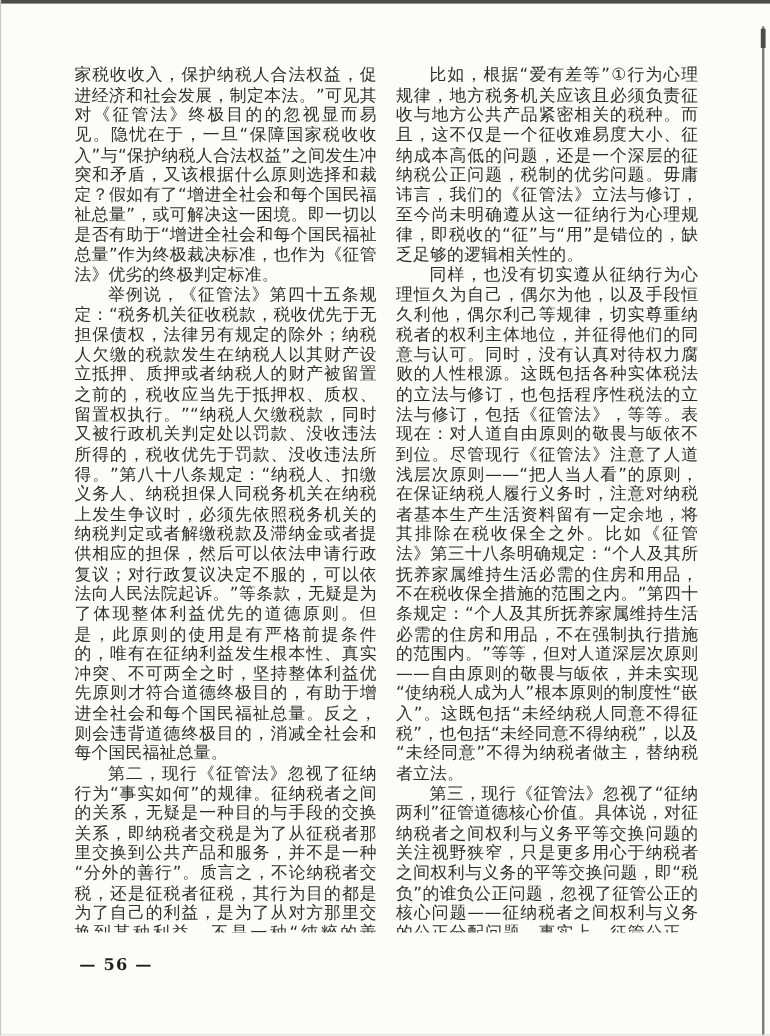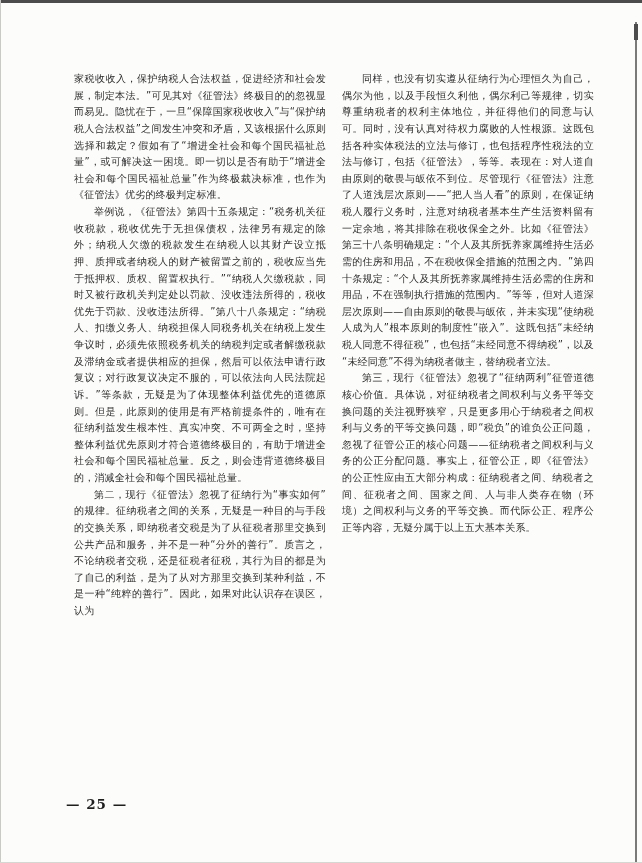--- a/index.html
+++ b/index.html
@@ -42,30 +42,29 @@
     background: #4c4c4c;
   }
   .scan-bottom-edge {
     position: absolute;
     left: 0; bottom: 0;
     width: 100%; height: 1px;
     background: #d6d6d3;
   }
   .column {
     position: absolute;
-    top: 71px;
+    top: 55px;
     width: 252px;
     height: 722px;
     overflow: hidden;
-    font-size: 10px;
+    font-size: 14px;
     line-height: 16.62px;
     text-align: justify;
     text-justify: inter-character;
     letter-spacing: 0.2px;
-    margin-left: 12px;
   }
   .column-left  { left: 62px;  }
   .column-right { left: 330px; }
   .column p {
     margin: 0;
     padding: 0;
   }
   .column p.indent {
     text-indent: 2em;
   }
@@ -91,20 +90,21 @@
   <div class="scan-right-notch"></div>
   <div class="scan-bottom-edge"></div>
 
   <div class="column column-left">
     <p>家税收收入，保护纳税人合法权益，促进经济和社会发展，制定本法。”可见其对《征管法》终极目的的忽视显而易见。隐忧在于，一旦“保障国家税收收入”与“保护纳税人合法权益”之间发生冲突和矛盾，又该根据什么原则选择和裁定？假如有了“增进全社会和每个国民福祉总量”，或可解决这一困境。即一切以是否有助于“增进全社会和每个国民福祉总量”作为终极裁决标准，也作为《征管法》优劣的终极判定标准。</p>
     <p class="indent">举例说，《征管法》第四十五条规定：“税务机关征收税款，税收优先于无担保债权，法律另有规定的除外；纳税人欠缴的税款发生在纳税人以其财产设立抵押、质押或者纳税人的财产被留置之前的，税收应当先于抵押权、质权、留置权执行。”“纳税人欠缴税款，同时又被行政机关判定处以罚款、没收违法所得的，税收优先于罚款、没收违法所得。”第八十八条规定：“纳税人、扣缴义务人、纳税担保人同税务机关在纳税上发生争议时，必须先依照税务机关的纳税判定或者解缴税款及滞纳金或者提供相应的担保，然后可以依法申请行政复议；对行政复议决定不服的，可以依法向人民法院起诉。”等条款，无疑是为了体现整体利益优先的道德原则。但是，此原则的使用是有严格前提条件的，唯有在征纳利益发生根本性、真实冲突、不可两全之时，坚持整体利益优先原则才符合道德终极目的，有助于增进全社会和每个国民福祉总量。反之，则会违背道德终极目的，消减全社会和每个国民福祉总量。</p>
     <p class="indent">第二，现行《征管法》忽视了征纳行为“事实如何”的规律。征纳税者之间的关系，无疑是一种目的与手段的交换关系，即纳税者交税是为了从征税者那里交换到公共产品和服务，并不是一种“分外的善行”。质言之，不论纳税者交税，还是征税者征税，其行为目的都是为了自己的利益，是为了从对方那里交换到某种利益，不是一种“纯粹的善行”。因此，如果对此认识存在误区，认为</p>
   </div>
 
   <div class="column column-right">
+    <p class="indent">比如，根据“爱有差等”①行为心理规律，地方税务机关应该且必须负责征收与地方公共产品紧密相关的税种。而且，这不仅是一个征收难易度大小、征纳成本高低的问题，还是一个深层的征纳税公正问题，税制的优劣问题。毋庸讳言，我们的《征管法》立法与修订，至今尚未明确遵从这一征纳行为心理规律，即税收的“征”与“用”是错位的，缺乏足够的逻辑相关性的。</p>
     <p class="indent">同样，也没有切实遵从征纳行为心理恒久为自己，偶尔为他，以及手段恒久利他，偶尔利己等规律，切实尊重纳税者的权利主体地位，并征得他们的同意与认可。同时，没有认真对待权力腐败的人性根源。这既包括各种实体税法的立法与修订，也包括程序性税法的立法与修订，包括《征管法》，等等。表现在：对人道自由原则的敬畏与皈依不到位。尽管现行《征管法》注意了人道浅层次原则——“把人当人看”的原则，在保证纳税人履行义务时，注意对纳税者基本生产生活资料留有一定余地，将其排除在税收保全之外。比如《征管法》第三十八条明确规定：“个人及其所抚养家属维持生活必需的住房和用品，不在税收保全措施的范围之内。”第四十条规定：“个人及其所抚养家属维持生活必需的住房和用品，不在强制执行措施的范围内。”等等，但对人道深层次原则——自由原则的敬畏与皈依，并未实现“使纳税人成为人”根本原则的制度性“嵌入”。这既包括“未经纳税人同意不得征税”，也包括“未经同意不得纳税”，以及“未经同意”不得为纳税者做主，替纳税者立法。</p>
     <p class="indent">第三，现行《征管法》忽视了“征纳两利”征管道德核心价值。具体说，对征纳税者之间权利与义务平等交换问题的关注视野狭窄，只是更多用心于纳税者之间权利与义务的平等交换问题，即“税负”的谁负公正问题，忽视了征管公正的核心问题——征纳税者之间权利与义务的公正分配问题。事实上，征管公正，即《征管法》的公正性应由五大部分构成：征纳税者之间、纳税者之间、征税者之间、国家之间、人与非人类存在物（环境）之间权利与义务的平等交换。而代际公正、程序公正等内容，无疑分属于以上五大基本关系。</p>
 
   </div>
 
-  <div class="page-number">— 25 —</div>
+  <div class="page-number">— 56 —</div>
 
 </div>
 
 </body></html>

